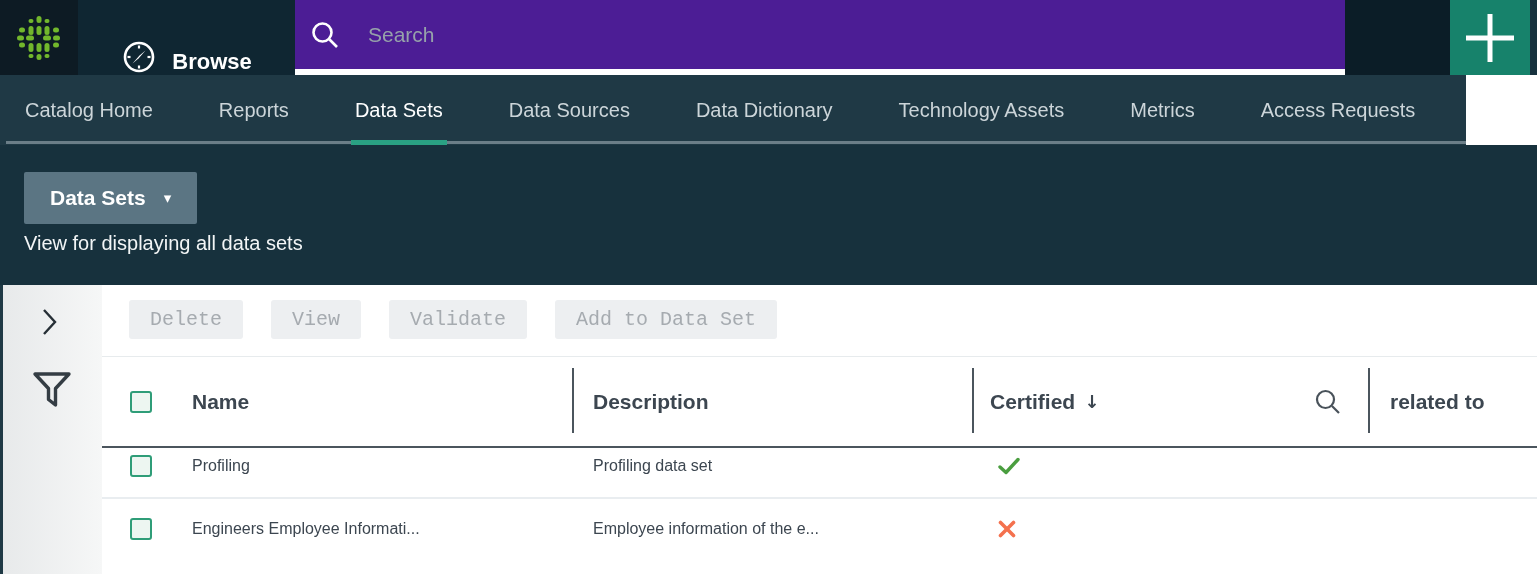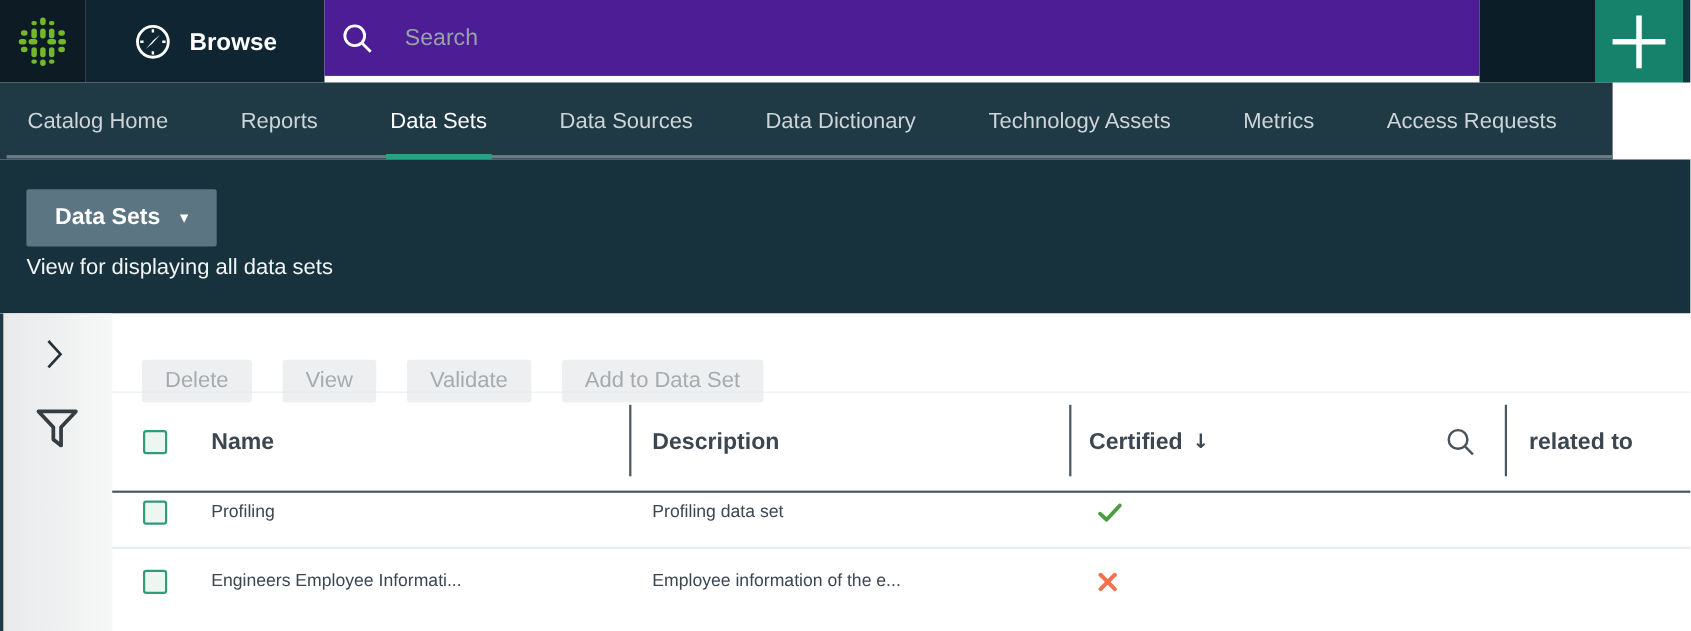--- a/index.html
+++ b/index.html
@@ -3,21 +3,21 @@
 <meta charset="utf-8">
 <style>
   * { margin:0; padding:0; box-sizing:border-box; }
   body { background:#fff; }
   .screen{position:relative;width:1537px;height:574px;overflow:hidden;
     font-family:"Liberation Sans",sans-serif;background:#fff;}
 
   
   .topbar{position:absolute;left:0;top:0;width:1537px;height:75px;display:flex;}
   .logo-block{width:78px;height:75px;background:#0d1b24;display:flex;align-items:center;justify-content:center;}
-  .browse-block{width:217px;height:75px;background:#0f2632;display:flex;align-items:center;justify-content:center;gap:15px;cursor:pointer;}
+  .browse-block{width:217px;height:75px;background:#0f2632;display:flex;align-items:flex-end;justify-content:center;gap:15px;cursor:pointer;}
   .browse-label{color:#fff;font-size:22px;font-weight:bold;}
   .search-block{width:1050px;height:69px;background:#4c1d95;display:flex;align-items:center;padding-left:15px;}
   .search-input{background:transparent;border:none;outline:none;margin-left:28px;width:860px;
     font-size:21px;color:#d8dee2;font-family:"Liberation Sans",sans-serif;}
   .search-input::placeholder{color:#96a2aa;opacity:1;}
   .topbar-gap{width:105px;height:75px;background:#0b1d27;}
   .add-btn{width:80px;height:75px;background:#17826b;border:none;display:flex;align-items:center;justify-content:center;cursor:pointer;}
   .topbar-sliver{flex:1;height:75px;background:#17323e;}
 
   
@@ -41,21 +41,21 @@
 
   .sidebar{position:absolute;left:0;top:0;width:102px;height:289px;
     background:linear-gradient(to right,#e7e9ea,#f6f7f7);}
   .sidebar::before{content:"";position:absolute;left:0;top:0;width:3px;height:100%;background:#1f3945;}
   .sidebar-expand{position:absolute;left:40px;top:22px;width:20px;height:30px;cursor:pointer;background:none;border:none;}
   .sidebar-filter{position:absolute;left:32px;top:86px;width:40px;height:38px;cursor:pointer;background:none;border:none;}
 
   .table-area{position:absolute;left:102px;top:0;right:0;bottom:0;}
   .toolbar{position:absolute;left:27px;top:15px;display:flex;gap:28px;}
   .tb-btn{background:#edeff1;border:none;border-radius:3px;color:#a6abb0;font-size:20px;
-    padding:8px 21px;font-family:Liberation Sans, sans-serif;cursor:pointer;margin-top:27px;}
+    padding:8px 21px;font-family:Liberation Mono, monospace;cursor:pointer;}
 
   .thead{position:absolute;left:0;right:0;top:71px;height:92px;border-top:1px solid #e7ebed;border-bottom:2px solid #4b555d;}
   .col-divider{position:absolute;top:11px;bottom:13px;width:2px;background:#4b555d;}
   .hdr-label{position:absolute;top:50%;transform:translateY(-50%);color:#3c4650;font-size:21px;font-weight:bold;}
   .hdr-certified{display:flex;align-items:center;gap:9px;}
   .sort-arrow{font-family:"DejaVu Sans",sans-serif;font-size:18px;font-weight:bold;color:#3c4650;}
   .hdr-search{position:absolute;left:1212px;top:50%;transform:translateY(-50%);width:28px;height:28px;cursor:pointer;background:none;border:none;}
 
   .rows{position:absolute;left:0;right:0;top:150px;}
   .trow{position:relative;height:62px;}

